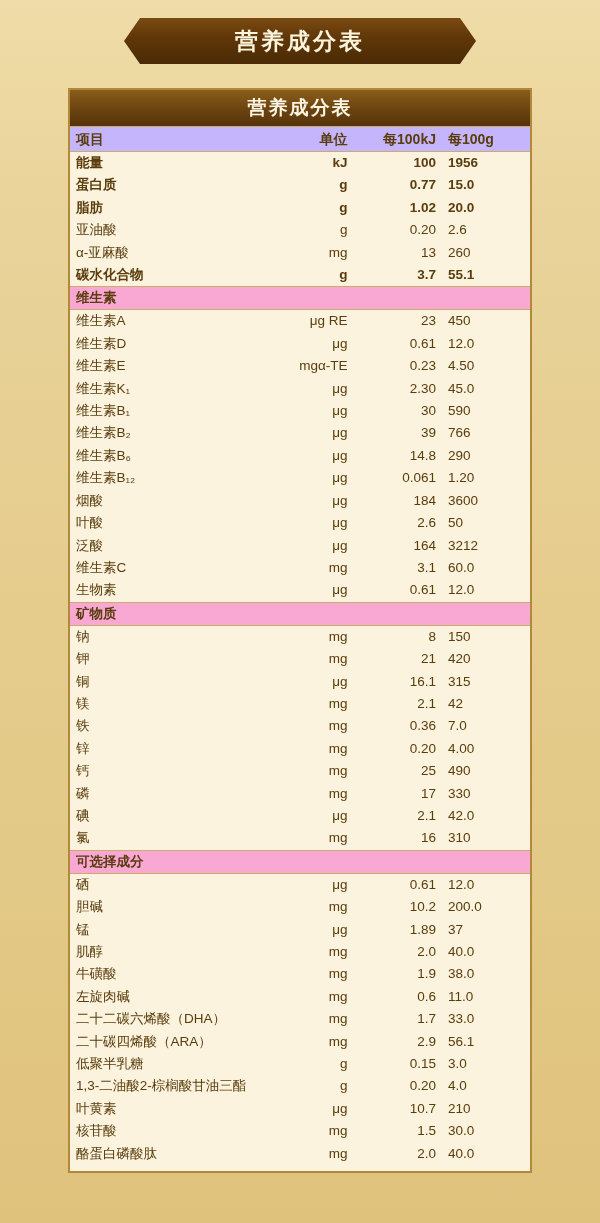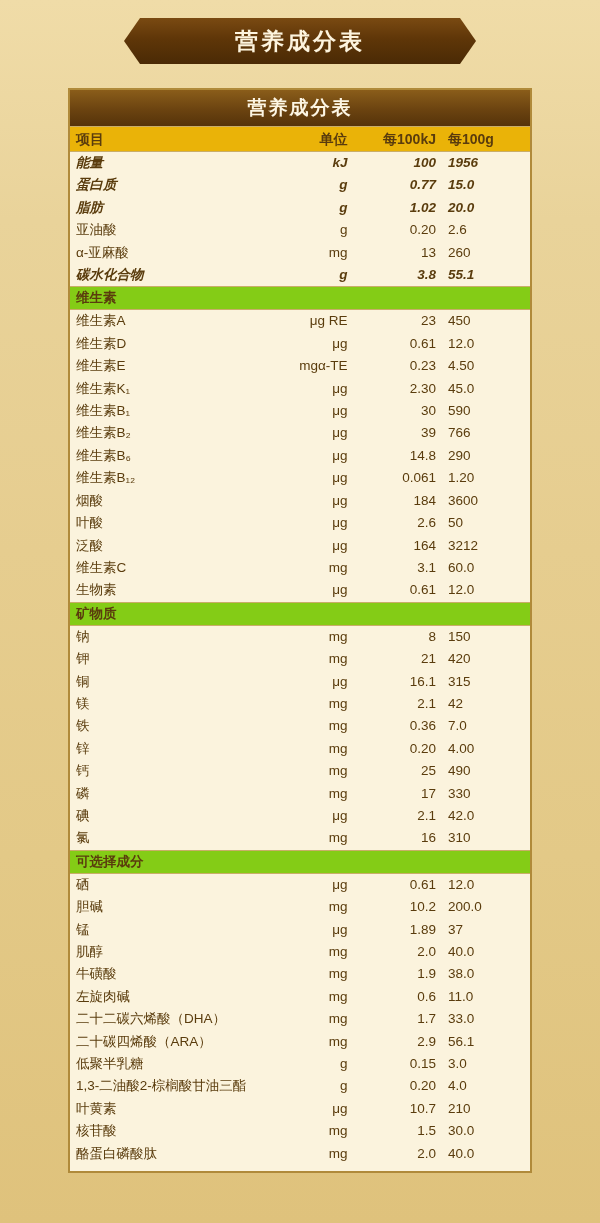--- a/index.html
+++ b/index.html
@@ -59,35 +59,35 @@
     white-space: nowrap;
     font-weight: normal;
   }
   
   .c-item  { width: 176px; text-align: left; padding-left: 14px; }
   .c-unit  { width: 104px; text-align: right; }
   .c-kj    { width: 90px;  text-align: right; margin-top: 38px; }
   .c-g     { width: 90px;  text-align: left; padding-right: 14px; }
 
   tr.head-row td {
-    background: #eab308;
+    background: #c4b5fd;
     font-weight: bold;
     font-size: 14px;
     border-top: 1px solid #c9ad68;
     border-bottom: 1px solid #c9ad68;
     height: 24px; line-height: 24px;
   }
   tr.group td {
-    background: #84cc16;
+    background: #f9a8d4;
     font-weight: bold;
     border-top: 1px solid #c9ad68;
     border-bottom: 1px solid #c9ad68;
     height: 22px; line-height: 22px; margin-top: 16px;
   }
-  tr.bold td { font-weight: bold; font-style: italic; }
+  tr.bold td { font-weight: bold; }
   .tail-space { height: 6px; }
 </style>
 </head>
 <body>
 
 <div class="banner-wrap">
   <div class="banner">
     <span>营养成分表</span>
   </div>
 </div>
@@ -130,21 +130,21 @@
         </tr>
         <tr class="data">
           <td class="c-item">α-亚麻酸</td>
           <td class="c-unit">mg</td>
           <td class="c-kj">13</td>
           <td class="c-g">260</td>
         </tr>
         <tr class="data bold">
           <td class="c-item">碳水化合物</td>
           <td class="c-unit">g</td>
-          <td class="c-kj">3.8</td>
+          <td class="c-kj">3.7</td>
           <td class="c-g">55.1</td>
         </tr>
         <tr class="group">
           <td class="c-item" colspan="4">维生素</td>
         </tr>
         <tr class="data">
           <td class="c-item">维生素A</td>
           <td class="c-unit">μg RE</td>
           <td class="c-kj">23</td>
           <td class="c-g">450</td>

